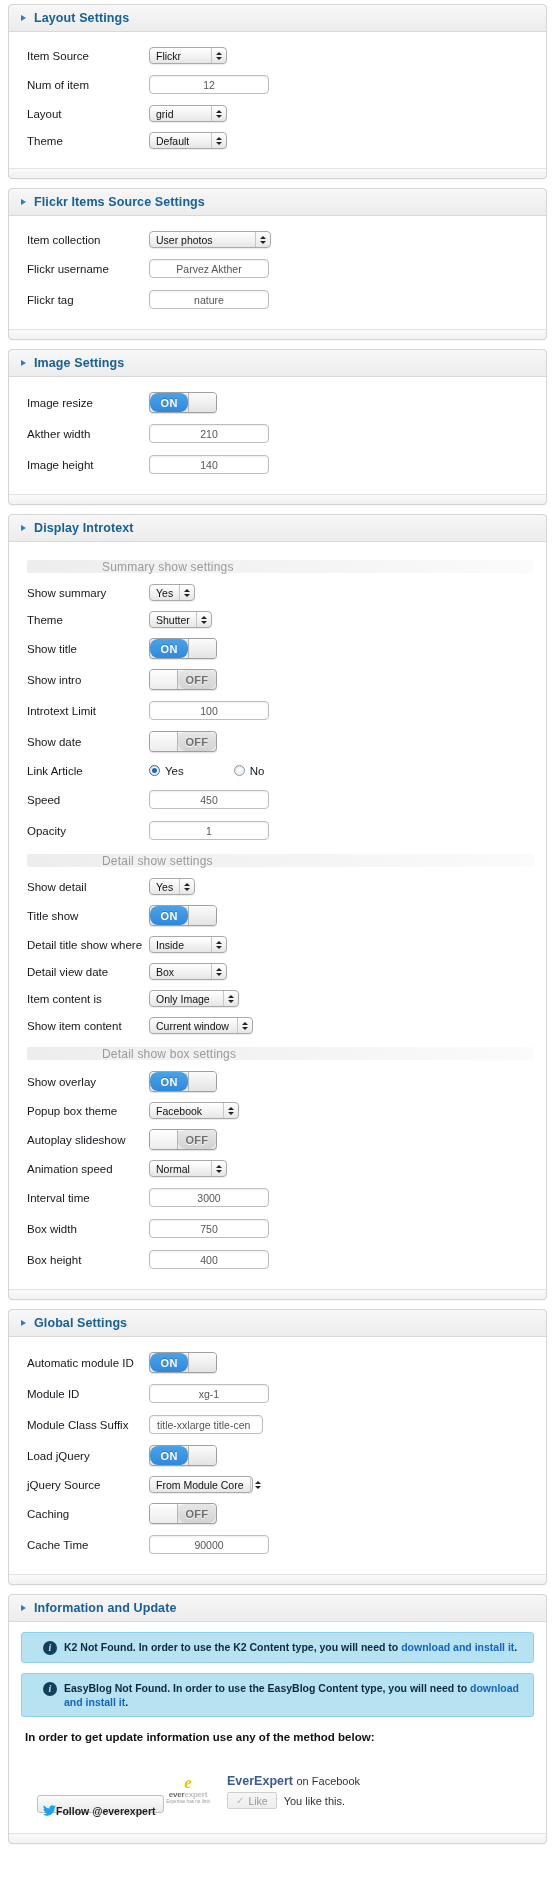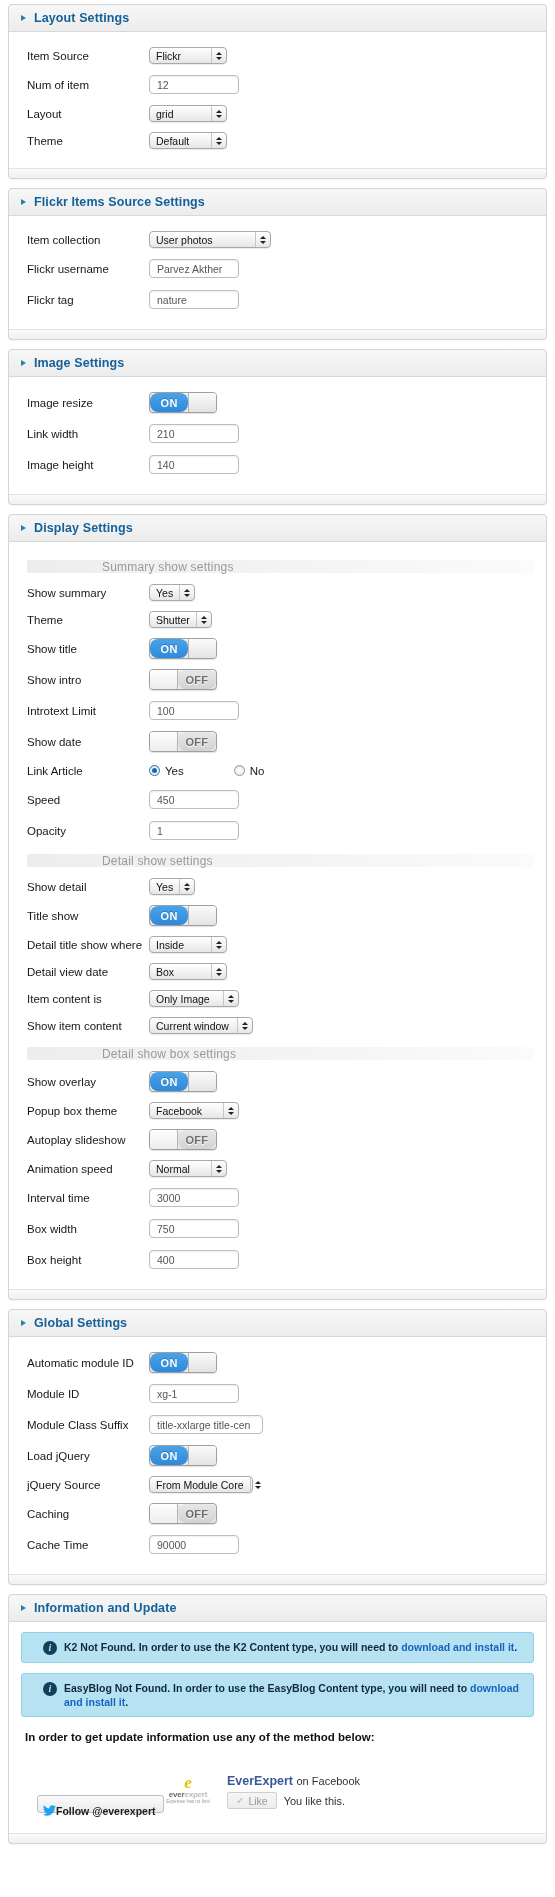--- a/index.html
+++ b/index.html
@@ -116,21 +116,21 @@
     border-radius:4px;
     background:#fff;
     box-shadow:inset 0 1px 2px rgba(0,0,0,.07);
     font-size:10.5px;
     color:#555;
     padding:0 7px;
     box-sizing:border-box;
     font-family:"Liberation Sans", sans-serif;
     outline:none;
   }
-  .inp.w1{width:90px;}
+  .inp.w1{width:120px;text-align:center;}
   .inp.w3{width:114px;}
 
   
   .tgl{
     width:68px;height:21px;
     border:1px solid #9f9f9f;
     border-radius:4px;
     display:flex;
     overflow:hidden;
     box-shadow:0 1px 1px rgba(0,0,0,.12), inset 0 1px 0 rgba(255,255,255,.7);
@@ -382,41 +382,41 @@
         <div class="lbl">Image resize</div>
         <div class="ctl">
           <div class="tgl on">
             <span class="side">ON</span>
             <span class="knob"></span>
           </div>
         </div>
       </div>
 
       <div class="row tall">
-        <div class="lbl">Link width</div>
+        <div class="lbl">Akther width</div>
         <div class="ctl">
           <input class="inp w1" type="text" value="210" style="">
         </div>
       </div>
 
       <div class="row tall">
         <div class="lbl">Image height</div>
         <div class="ctl">
           <input class="inp w1" type="text" value="140" style="">
         </div>
       </div>
 
     </div>
     <div class="panel-foot"></div>
   </div>
 
   <div class="panel">
     <div class="panel-head">
       <span class="tri"></span>
-      <span class="panel-title">Display Settings</span>
+      <span class="panel-title">Display Introtext</span>
     </div>
     <div class="panel-body">
 
       <div class="subhead">
         <span>Summary show settings</span>
       </div>
 
       <div class="row">
         <div class="lbl">Show summary</div>
         <div class="ctl">

